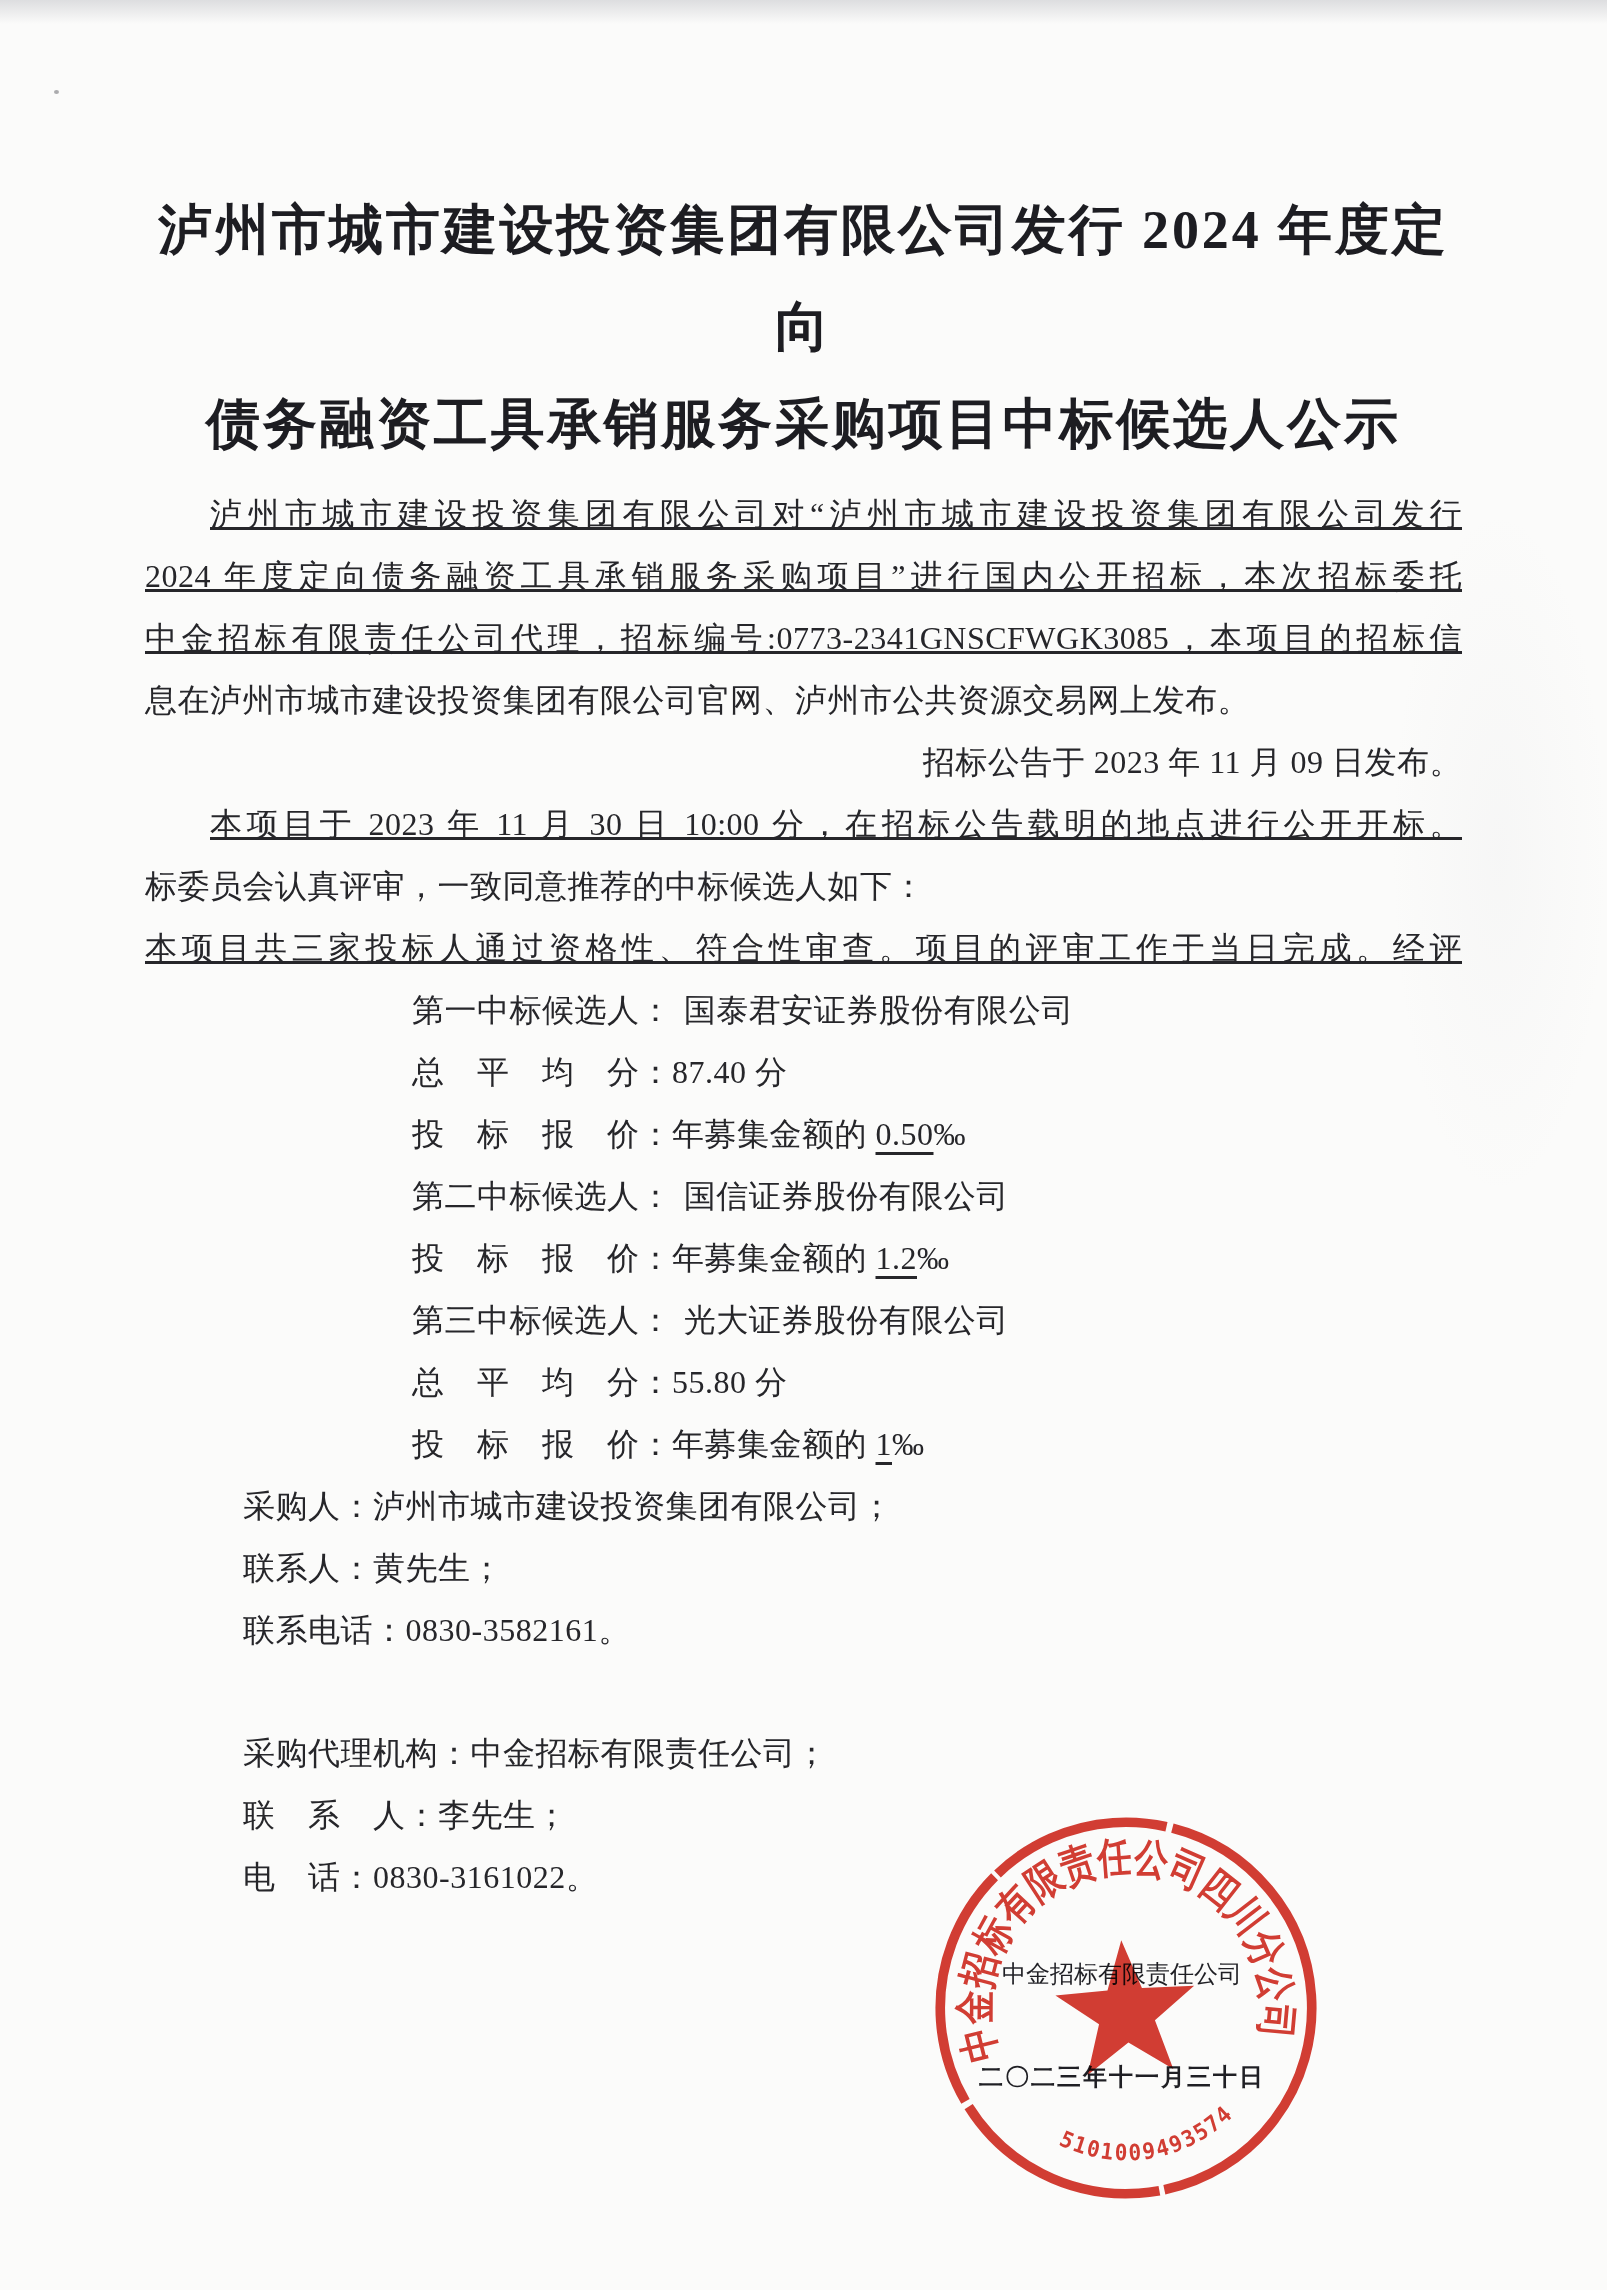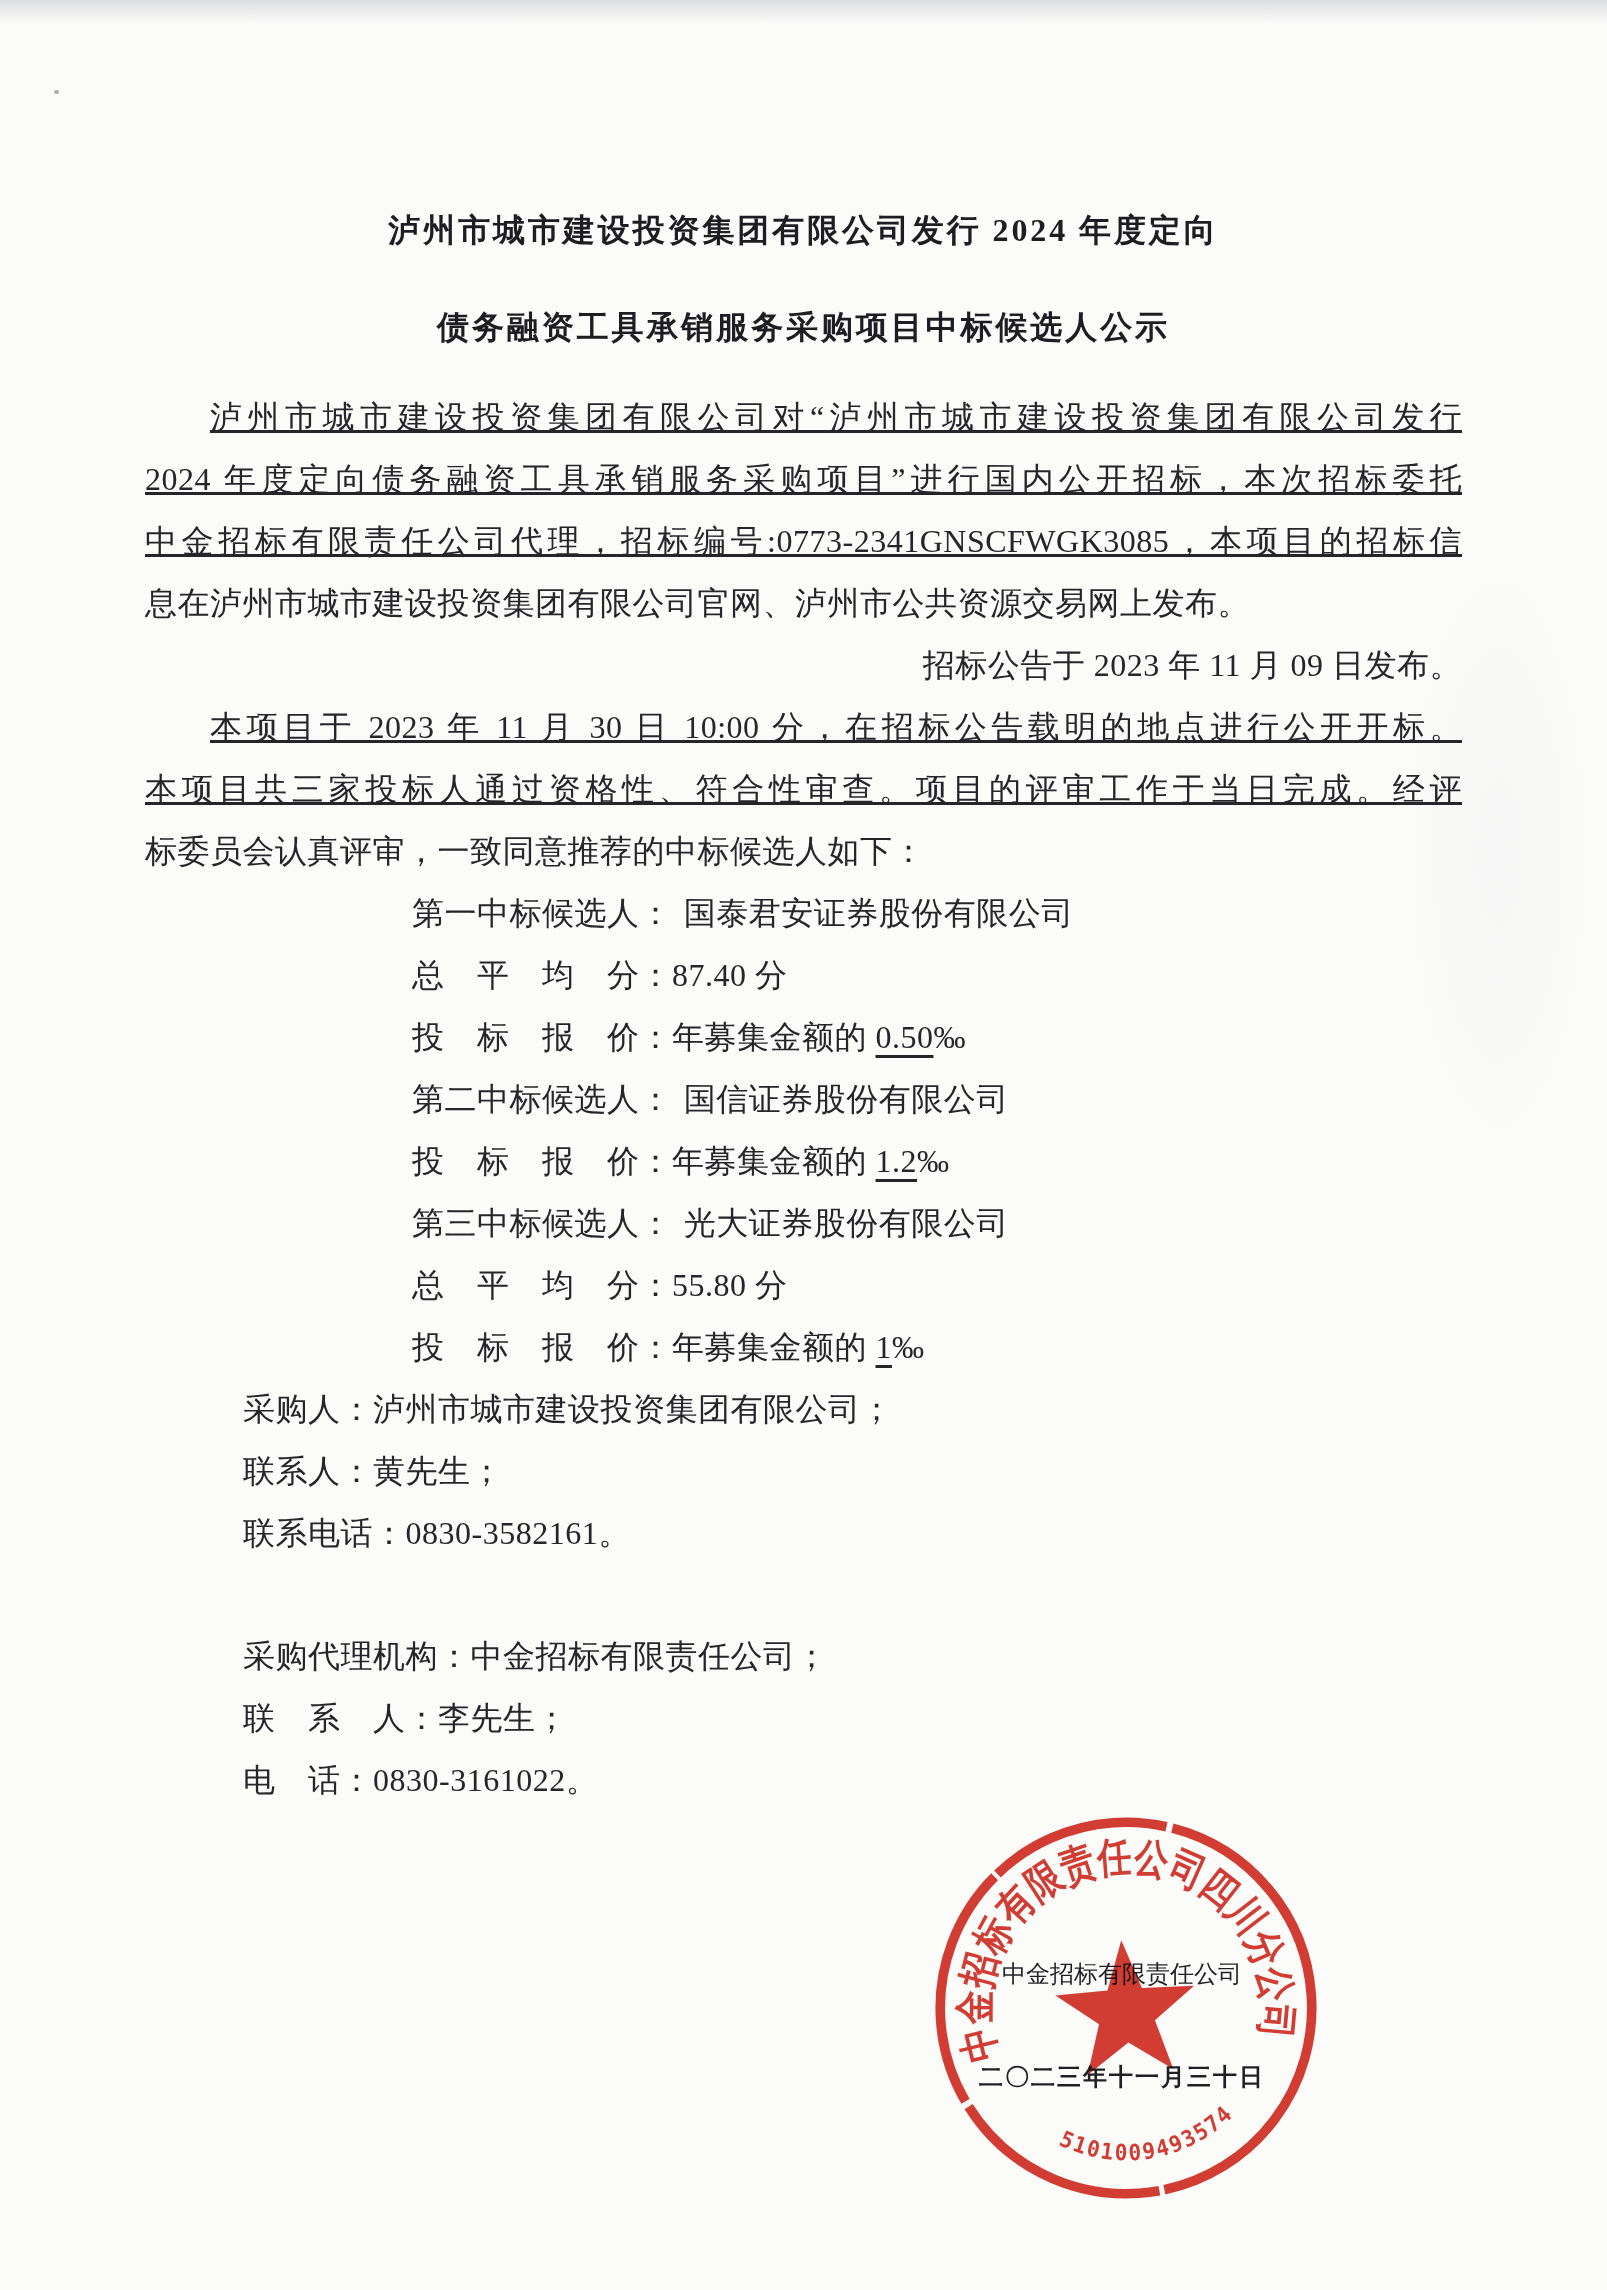--- a/index.html
+++ b/index.html
@@ -7,21 +7,21 @@
   .page{
     position:relative;width:1607px;height:2291px;margin:0 auto;
     background:#fbfbfa;overflow:hidden;color:#26262a;
   }
   .scan-top{position:absolute;top:0;left:0;right:0;height:23.5px;
     background:linear-gradient(#c9cace,rgba(255,255,255,0));opacity:.6;pointer-events:none;}
   .scan-blotch{position:absolute;right:0;top:510px;width:216px;height:686px;
     background:radial-gradient(closest-side,#b9bac2,rgba(255,255,255,0));opacity:.07;pointer-events:none;}
   .speck{position:absolute;left:54px;top:90px;width:4.9px;height:3.9px;background:#6a6a70;border-radius:50%;opacity:.55;}
   .doc{position:absolute;left:145px;top:0;width:1317px;}
-  .title{margin-top:182px;font-size:32px;font-weight:700;line-height:97px;
+  .title{margin-top:182px;font-size:54px;font-weight:700;line-height:97px;
     text-align:center;letter-spacing:2.9px;color:#1d1d22;}
   .body{margin-top:9.8px;font-size:32px;line-height:62px;letter-spacing:0.5px;}
   .line{white-space:nowrap;}
   .line.j{white-space:normal;text-align:justify;text-align-last:justify;text-justify:inter-character;text-decoration:underline;}
   .line.ind{padding-left:65px;text-align:right;}
   .cand .line{margin-left:267px;}
   .contacts{margin-top:0;}
   .contacts .line{margin-left:98px;}
   .agency{margin-top:61px;}
   .u{text-decoration:underline;text-decoration-thickness:2.5px;text-underline-offset:6.9px;}
@@ -49,22 +49,22 @@
     <div class="body">
 
       <div class="line j ind">泸州市城市建设投资集团有限公司对“泸州市城市建设投资集团有限公司发行</div>
       <div class="line j">2024 年度定向债务融资工具承销服务采购项目”进行国内公开招标，本次招标委托</div>
       <div class="line j">中金招标有限责任公司代理，招标编号:0773-2341GNSCFWGK3085，本项目的招标信</div>
       <div class="line">息在泸州市城市建设投资集团有限公司官网、泸州市公共资源交易网上发布。</div>
 
       <div class="line ind">招标公告于 2023 年 11 月 09 日发布。</div>
 
       <div class="line j ind">本项目于 2023 年 11 月 30 日 10:00 分，在招标公告载明的地点进行公开开标。</div>
+      <div class="line">标委员会认真评审，一致同意推荐的中标候选人如下：</div>
       <div class="line j">本项目共三家投标人通过资格性、符合性审查。项目的评审工作于当日完成。经评</div>
-      <div class="line">标委员会认真评审，一致同意推荐的中标候选人如下：</div>
 
       <div class="cand">
         <div class="line">
           <span>第一中标候选人：</span><span class="company-gap"></span><span>国泰君安证券股份有限公司</span>
         </div>
         <div class="line">
           <span>总　平　均　分：</span><span>87.40 分</span>
         </div>
         <div class="line">
           <span>投　标　报　价：</span><span>年募集金额的 </span><span class="u">0.50</span><span>‰</span>

